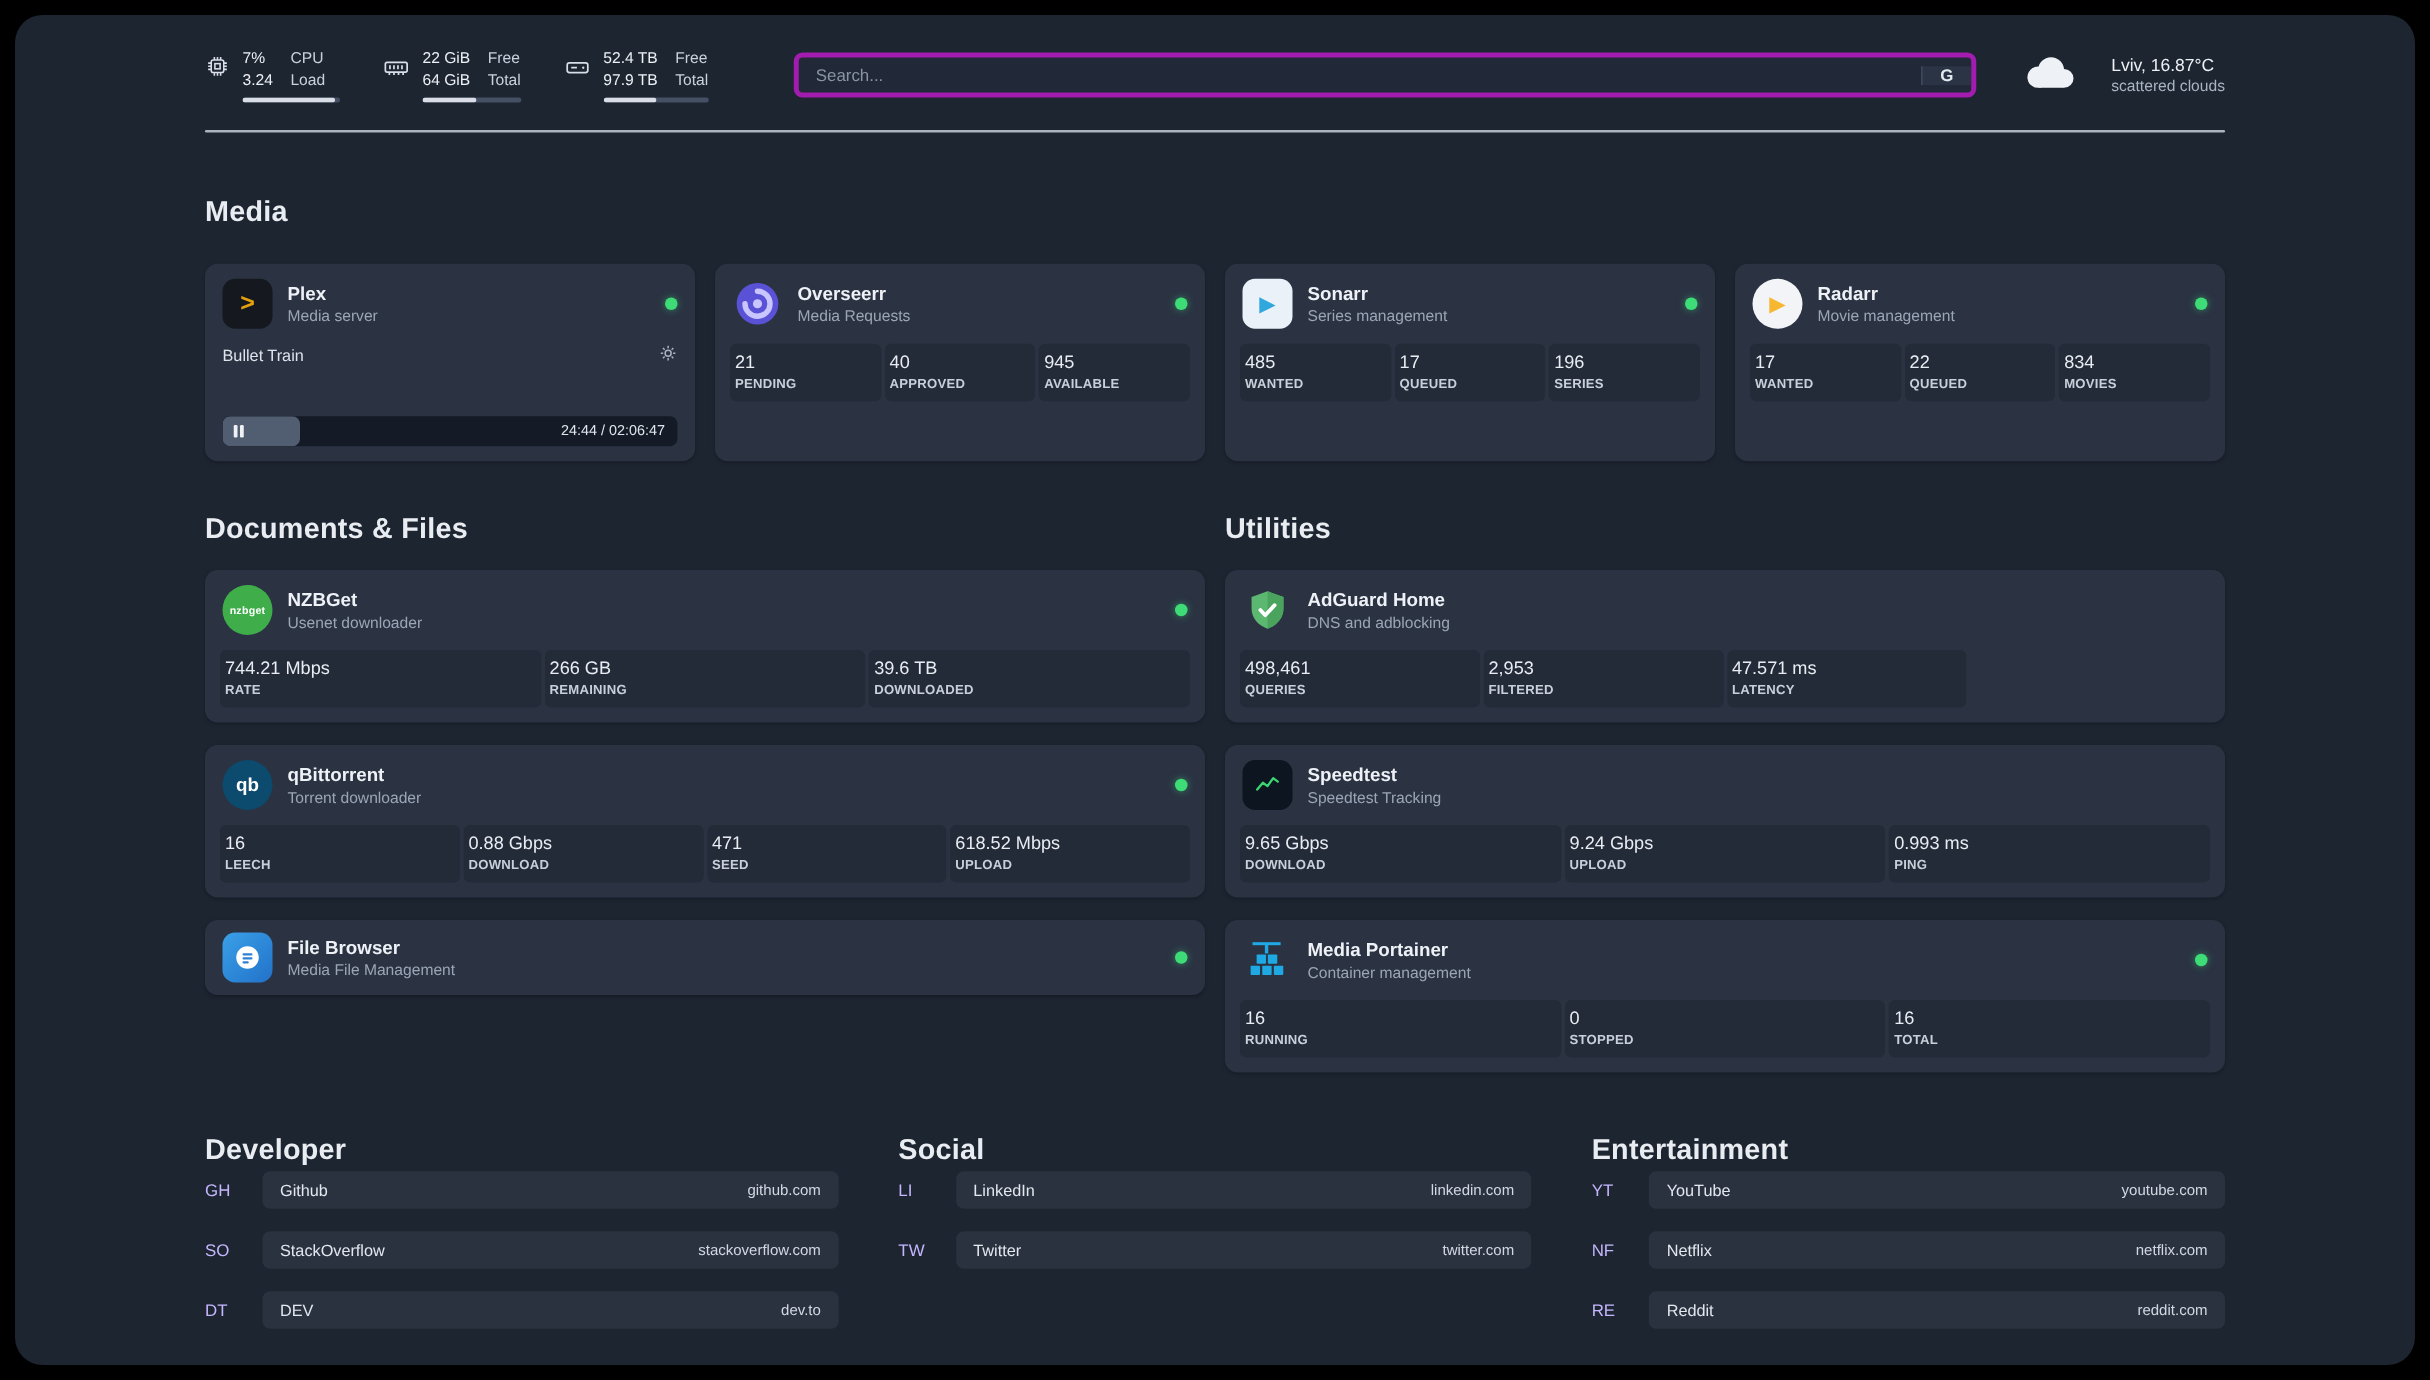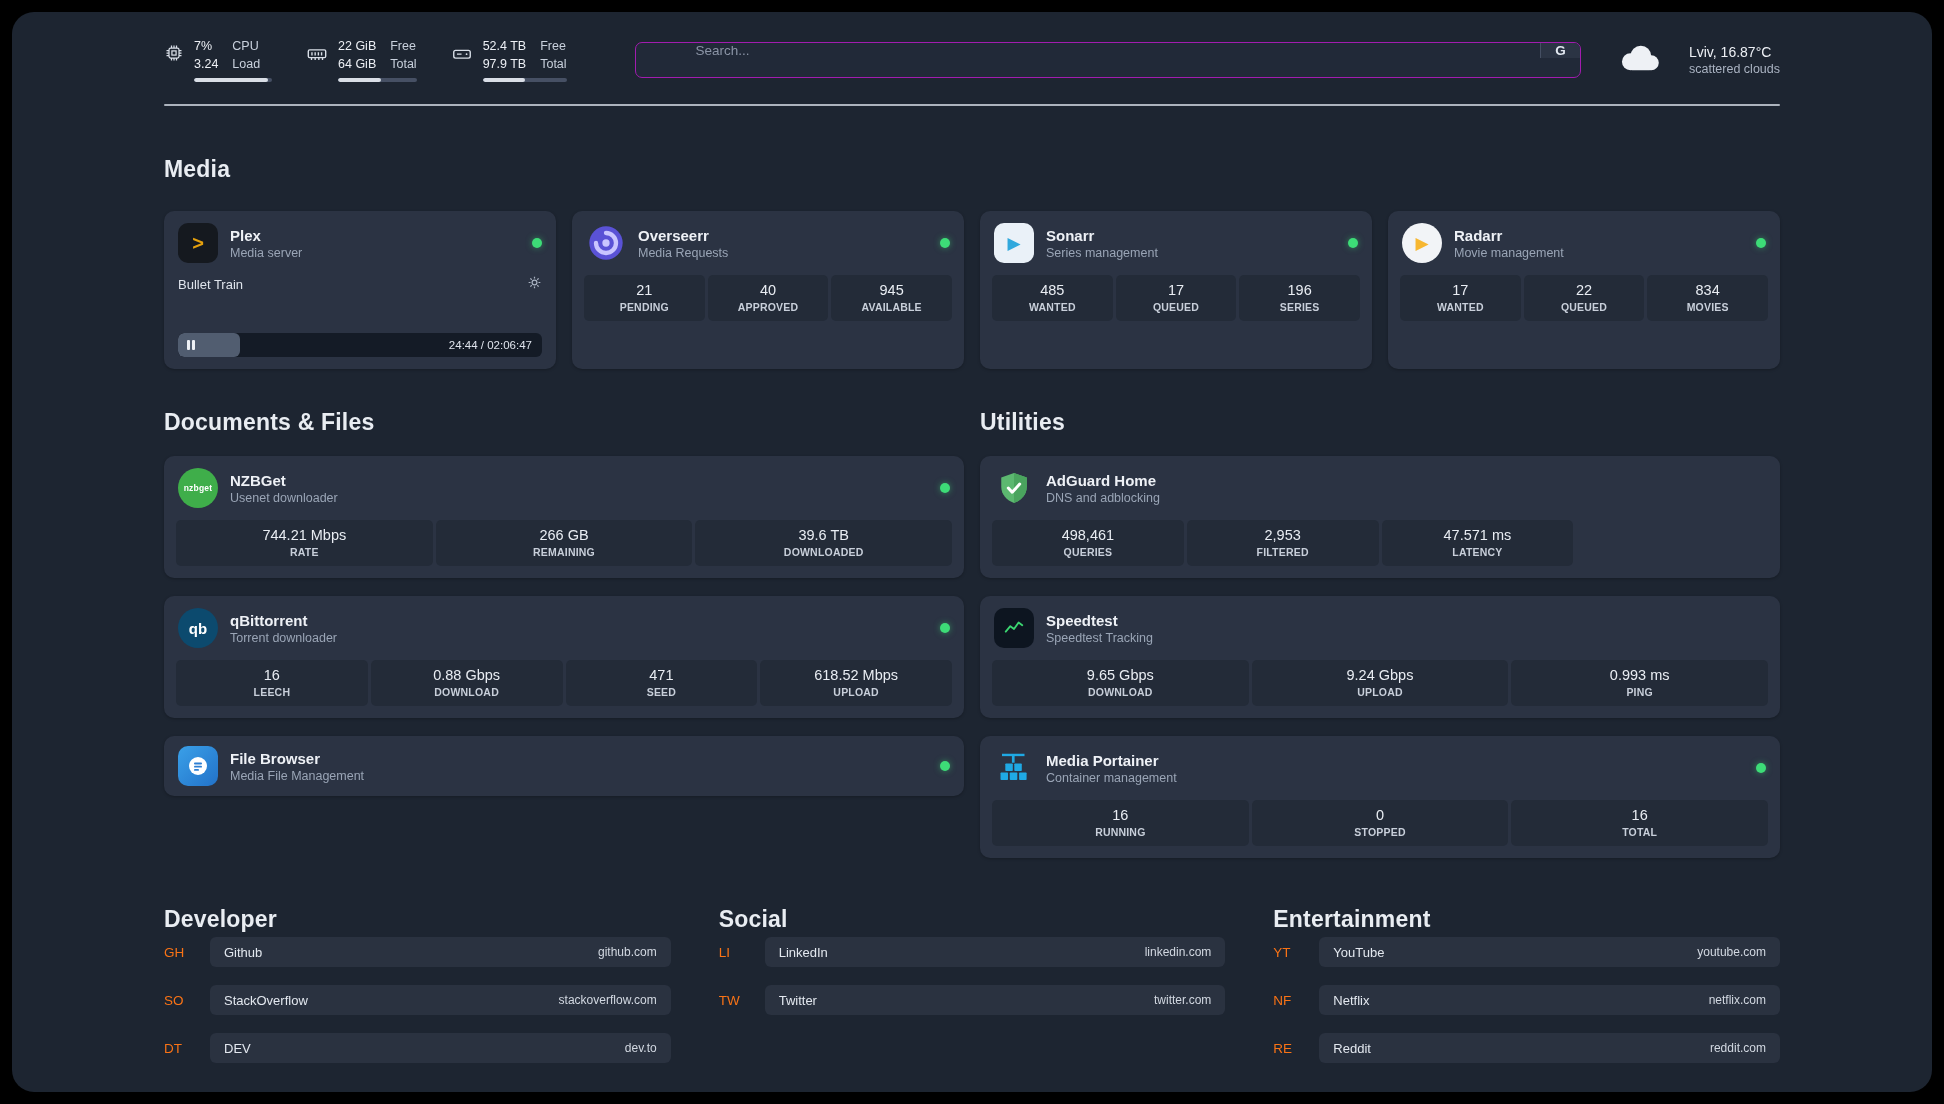--- a/index.html
+++ b/index.html
@@ -15,21 +15,21 @@
   .topbar{display:flex;align-items:center;margin-top:26px;}
   .sys-widget{display:flex;align-items:flex-start;gap:10px;margin-right:34px;}
   .sys-icon{margin-top:5px;flex:none;}
   .sys-body{min-width:78px;}
   .sys-cols{display:flex;gap:14px;font-size:12.5px;line-height:1.4;}
   .sys-col span{display:block;color:var(--txt);white-space:nowrap;}
   .sys-col.dim span{color:#c9d1dd;}
   .sys-bar{margin-top:5px;height:4px;border-radius:2px;background:#465064;overflow:hidden;}
   .sys-bar .fill{height:100%;background:#d9dee6;border-radius:2px;}
 
-  .search{flex:1;display:flex;align-items:flex-start;height:36px;margin:0 34px;background:#212938;border:1px solid #a21caf;border-radius:7px;overflow:hidden;padding-left:46px;}
+  .search{flex:1;display:flex;align-items:center;height:36px;margin:0 34px;background:#212938;border:4px solid #a21caf;border-radius:7px;overflow:hidden;}
   .search input{flex:1;background:transparent;border:none;outline:none;color:var(--txt);font-size:13.5px;padding:0 14px;font-family:inherit;}
   .search input::placeholder{color:#8b94a6;}
   .search-btn{width:40px;border:none;border-left:1px solid #454f63;background:#2b3444;color:#e3e9f1;font-size:13.5px;font-weight:600;cursor:pointer;font-family:inherit;}
 
   .weather{display:flex;align-items:center;gap:28px;}
   .weather-loc{font-size:14px;color:var(--txt);}
   .weather-cond{font-size:12.5px;color:#aab3c2;margin-top:2px;}
 
   .divider{margin-top:22px;height:2px;background:#c6ccd6;opacity:.85;border-radius:1px;}
 
@@ -48,21 +48,21 @@
   .card-head{display:flex;align-items:center;gap:12px;padding:12px 14px;}
   .card-head.tight{padding:10px 14px;}
   .app-icon{width:40px;height:40px;flex:none;display:flex;align-items:center;justify-content:center;border-radius:50%;}
   .app-icon.sq{border-radius:10px;}
   .app-name{font-size:15px;font-weight:600;color:#eef1f6;}
   .app-sub{font-size:12.5px;color:var(--sub);margin-top:2px;}
   .status-dot{width:10px;height:10px;border-radius:50%;background:var(--green);margin-left:auto;flex:none;box-shadow:0 0 6px rgba(61,220,119,.5);}
   .stats{display:grid;gap:3px;padding:0 12px 12px;}
   .stats.n3{grid-template-columns:repeat(3,1fr);}
   .stats.n4{grid-template-columns:repeat(4,1fr);}
-  .stat{background:var(--tile);border-radius:5px;text-align:center;padding:7px 4px 8px;}
+  .stat{background:var(--tile);border-radius:5px;text-align:left;padding:7px 4px 8px;}
   .stat-value{font-size:14.5px;color:#e9edf3;}
   .stat-label{font-size:10.5px;font-weight:700;color:var(--label);margin-top:3px;letter-spacing:.2px;}
 
   
   .player{padding:0 14px 12px;}
   .player-top{display:flex;justify-content:space-between;align-items:center;font-size:13px;color:#dfe4ec;margin-bottom:7px;}
   .player-bar{position:relative;height:24px;background:#141b26;border-radius:6px;overflow:hidden;margin-top:40px;}
   .player-fill{position:absolute;left:0;top:0;bottom:0;background:#515d70;border-radius:6px;display:flex;align-items:center;padding-left:9px;}
   .pause{display:flex;gap:2.5px;}
   .pause i{display:block;width:2.5px;height:10px;background:#eef1f6;border-radius:1px;}
@@ -80,21 +80,21 @@
   .icon-qb{background:#0c4a6e;}
   .icon-qb span{color:#fff;font-weight:700;font-size:15px;}
   .icon-fb{background:linear-gradient(135deg,#3aa0e8,#2272c9);}
   .icon-speedtest{background:#0d1520;border-radius:9px;}
   .icon-plain{background:transparent;}
 
   
   .links-grid{display:grid;grid-template-columns:1fr 1fr 1fr;gap:48px;margin-top:48px;}
   .link-col h2{margin-bottom:4px;}
   .link-row{display:flex;align-items:center;margin-bottom:18px;}
-  .link-abbr{width:46px;font-size:13.5px;color:#f97316;font-weight:500;flex:none;}
+  .link-abbr{width:46px;font-size:13.5px;color:#c4b5fd;font-weight:500;flex:none;}
   .link-pill{flex:1;display:flex;justify-content:space-between;align-items:center;height:30px;padding:0 14px;background:var(--pill);border-radius:6px;cursor:pointer;}
   .link-name{font-size:13px;color:#e3e8ef;}
   .link-domain{font-size:12px;color:#d2d8e1;}
 </style>
 </head>
 <body>
 
 <div class="app">
   <div class="content">
 

